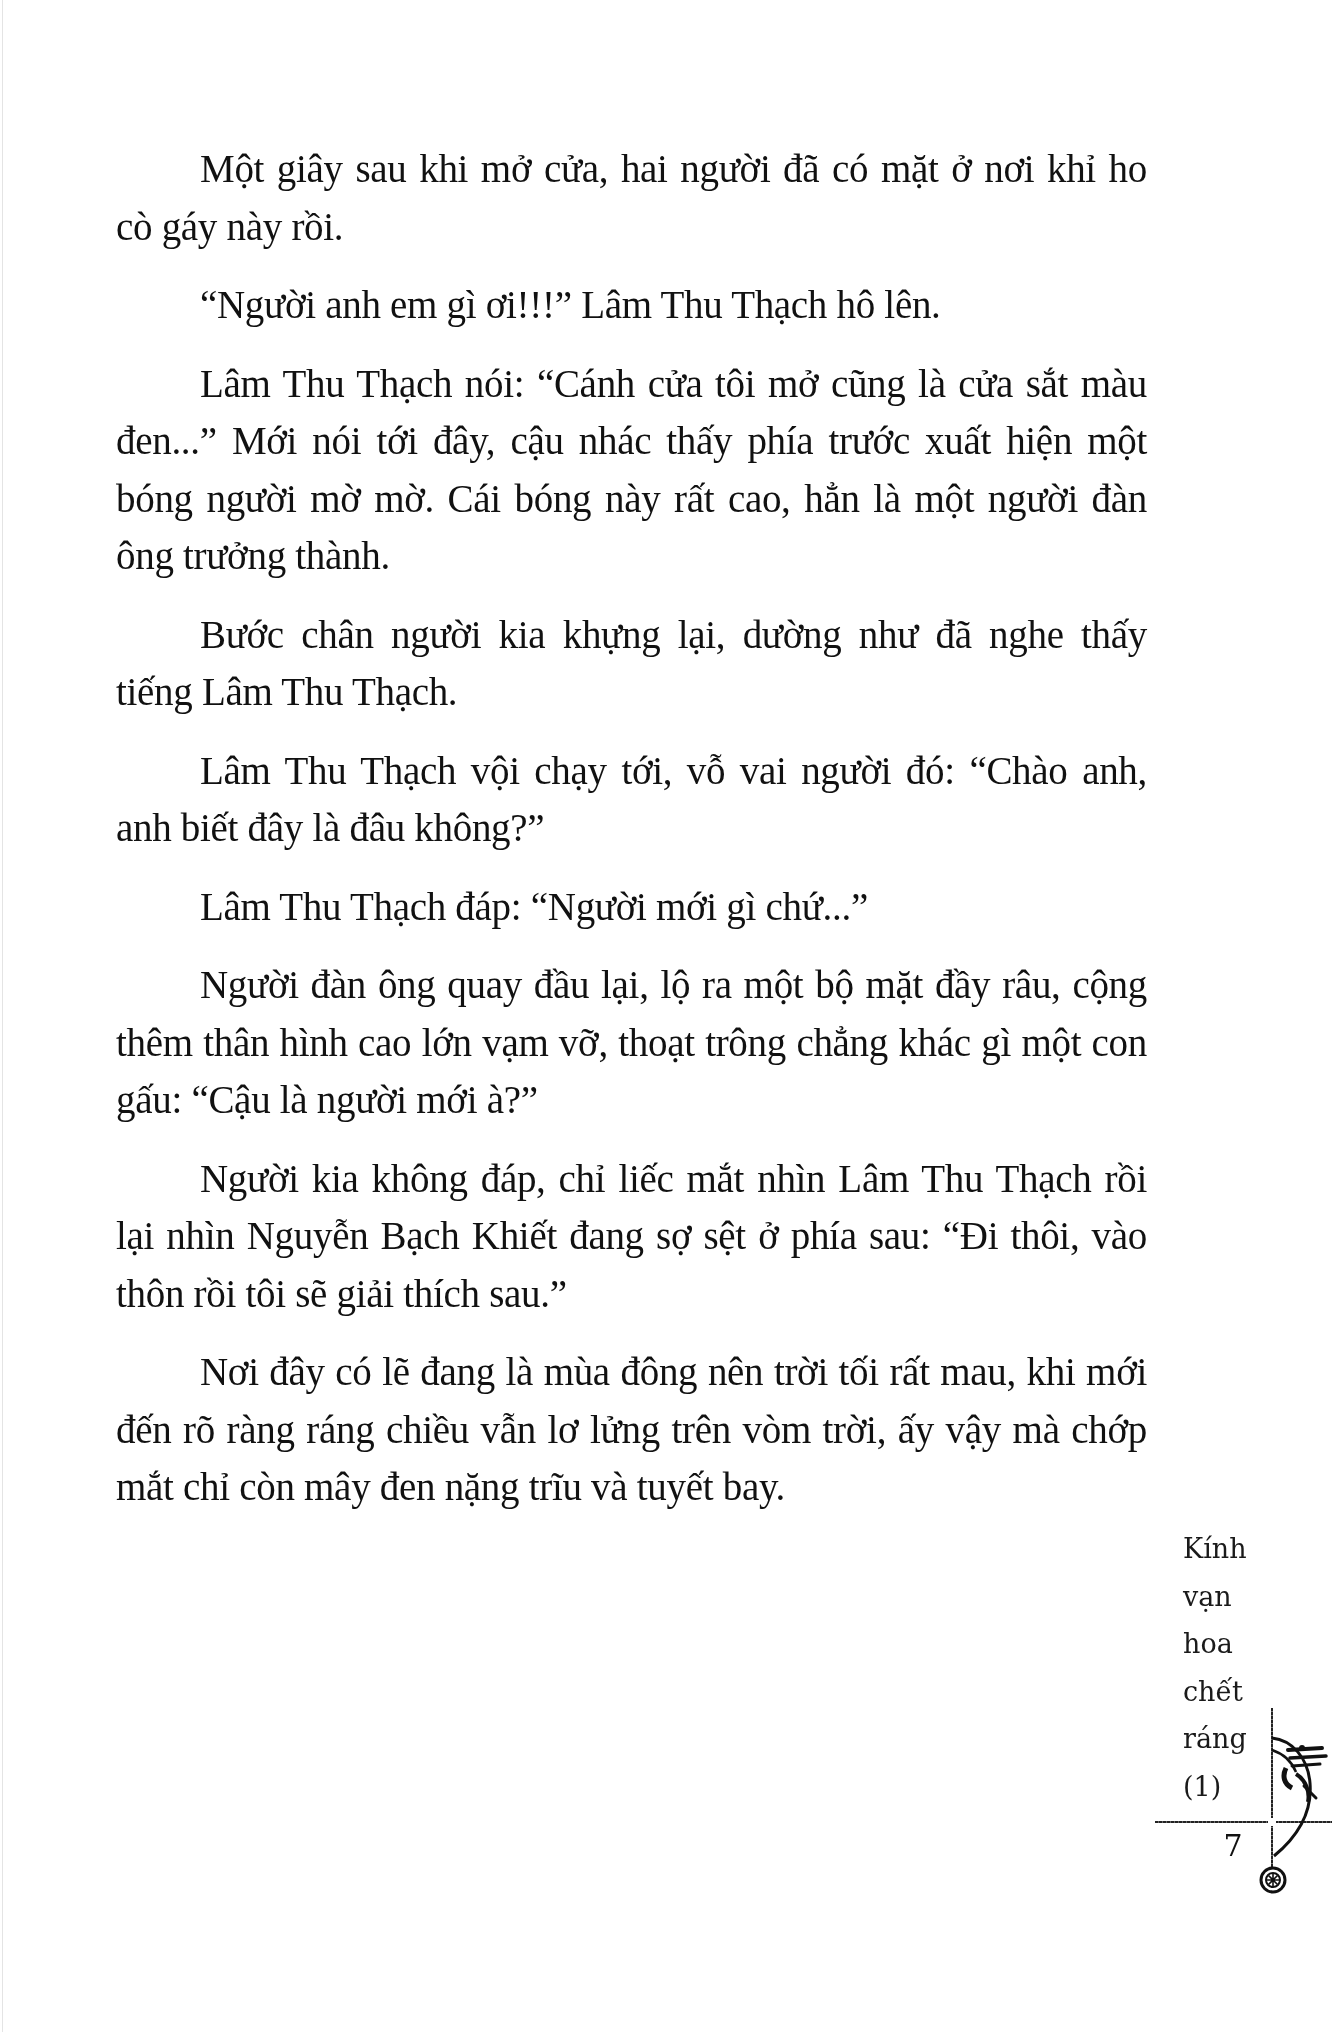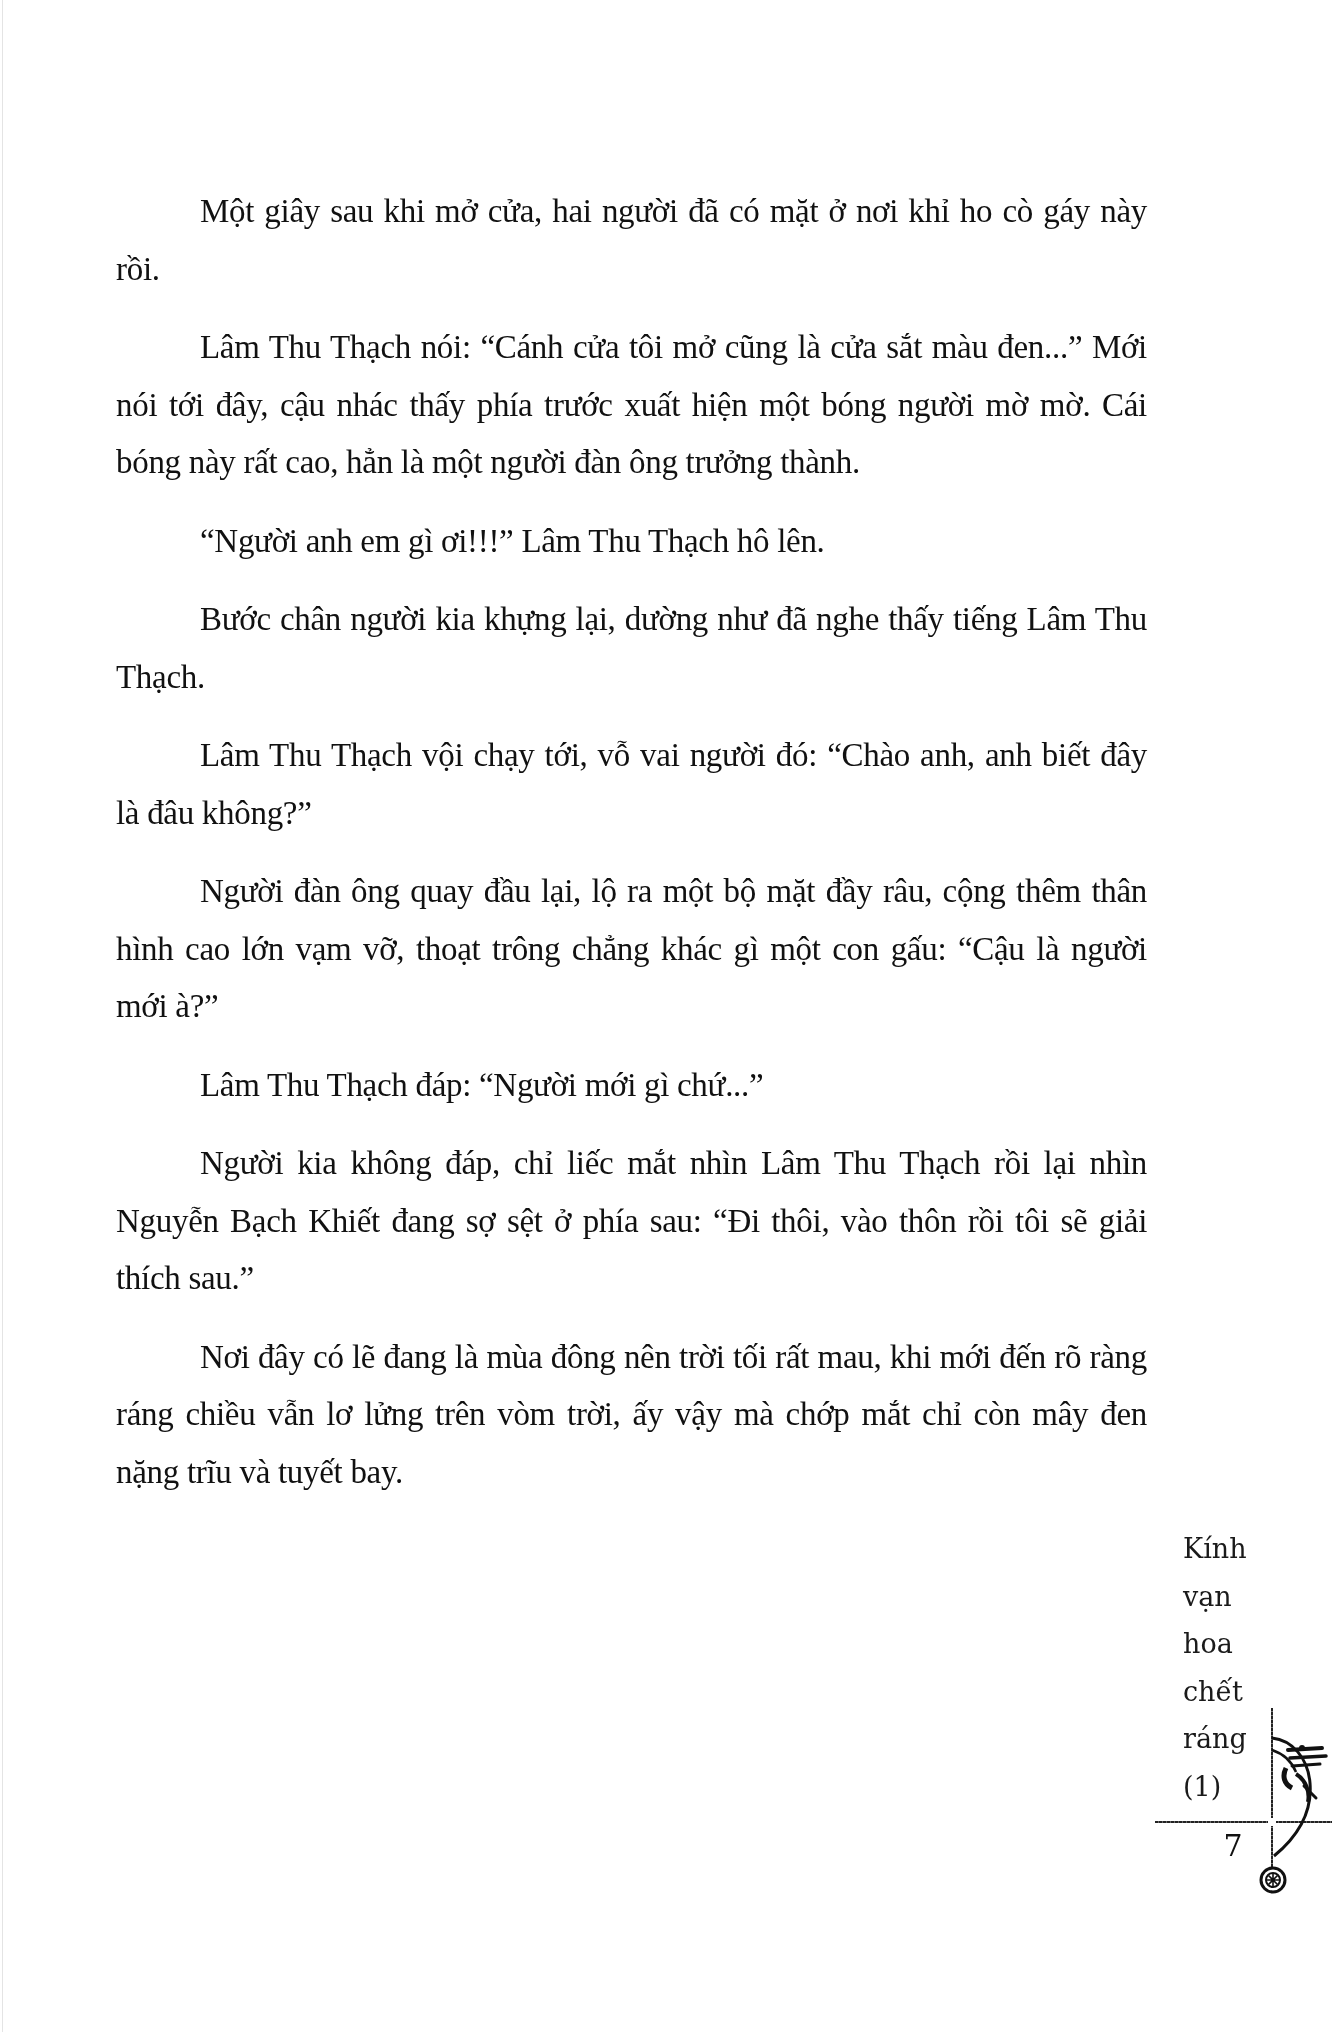--- a/index.html
+++ b/index.html
@@ -21,24 +21,23 @@
     width: 1px;
     height: 2032px;
     background: #e4e4e4;
   }
   .body-text {
     position: absolute;
     left: 116px;
     top: 140px;
     width: 1031px;
     font-family: "Liberation Serif", "DejaVu Serif", serif;
-    font-size: 33px;
+    font-size: 39px;
     line-height: 57.5px;
     letter-spacing: -0.3px;
-    margin-top: 43px;
   }
   .body-text p {
     margin: 0 0 21px 0;
     text-align: justify;
     text-align-last: left;
     text-indent: 84px;
     transform-origin: left top;
   }
   .running-title {
     position: absolute;
@@ -102,26 +101,26 @@
     height: 28px;
   }
 </style>
 </head>
 <body>
 
 <div class="page-edge"></div>
 
 <div class="body-text">
   <p>Một giây sau khi mở cửa, hai người đã có mặt ở nơi khỉ ho cò gáy này rồi.</p>
+  <p>“Người anh em gì ơi!!!” Lâm Thu Thạch hô lên.</p>
   <p>Lâm Thu Thạch nói: “Cánh cửa tôi mở cũng là cửa sắt màu đen...” Mới nói tới đây, cậu nhác thấy phía trước xuất hiện một bóng người mờ mờ. Cái bóng này rất cao, hẳn là một người đàn ông trưởng thành.</p>
-  <p>“Người anh em gì ơi!!!” Lâm Thu Thạch hô lên.</p>
   <p>Bước chân người kia khựng lại, dường như đã nghe thấy tiếng Lâm Thu Thạch.</p>
   <p>Lâm Thu Thạch vội chạy tới, vỗ vai người đó: “Chào anh, anh biết đây là đâu không?”</p>
+  <p>Lâm Thu Thạch đáp: “Người mới gì chứ...”</p>
   <p>Người đàn ông quay đầu lại, lộ ra một bộ mặt đầy râu, cộng thêm thân hình cao lớn vạm vỡ, thoạt trông chẳng khác gì một con gấu: “Cậu là người mới à?”</p>
-  <p>Lâm Thu Thạch đáp: “Người mới gì chứ...”</p>
   <p>Người kia không đáp, chỉ liếc mắt nhìn Lâm Thu Thạch rồi lại nhìn Nguyễn Bạch Khiết đang sợ sệt ở phía sau: “Đi thôi, vào thôn rồi tôi sẽ giải thích sau.”</p>
   <p>Nơi đây có lẽ đang là mùa đông nên trời tối rất mau, khi mới đến rõ ràng ráng chiều vẫn lơ lửng trên vòm trời, ấy vậy mà chớp mắt chỉ còn mây đen nặng trĩu và tuyết bay.</p>
 </div>
 
 <div class="running-title">
   <span>Kính</span>
   <span>vạn</span>
   <span>hoa</span>
   <span>chết</span>
   <span>ráng</span>

